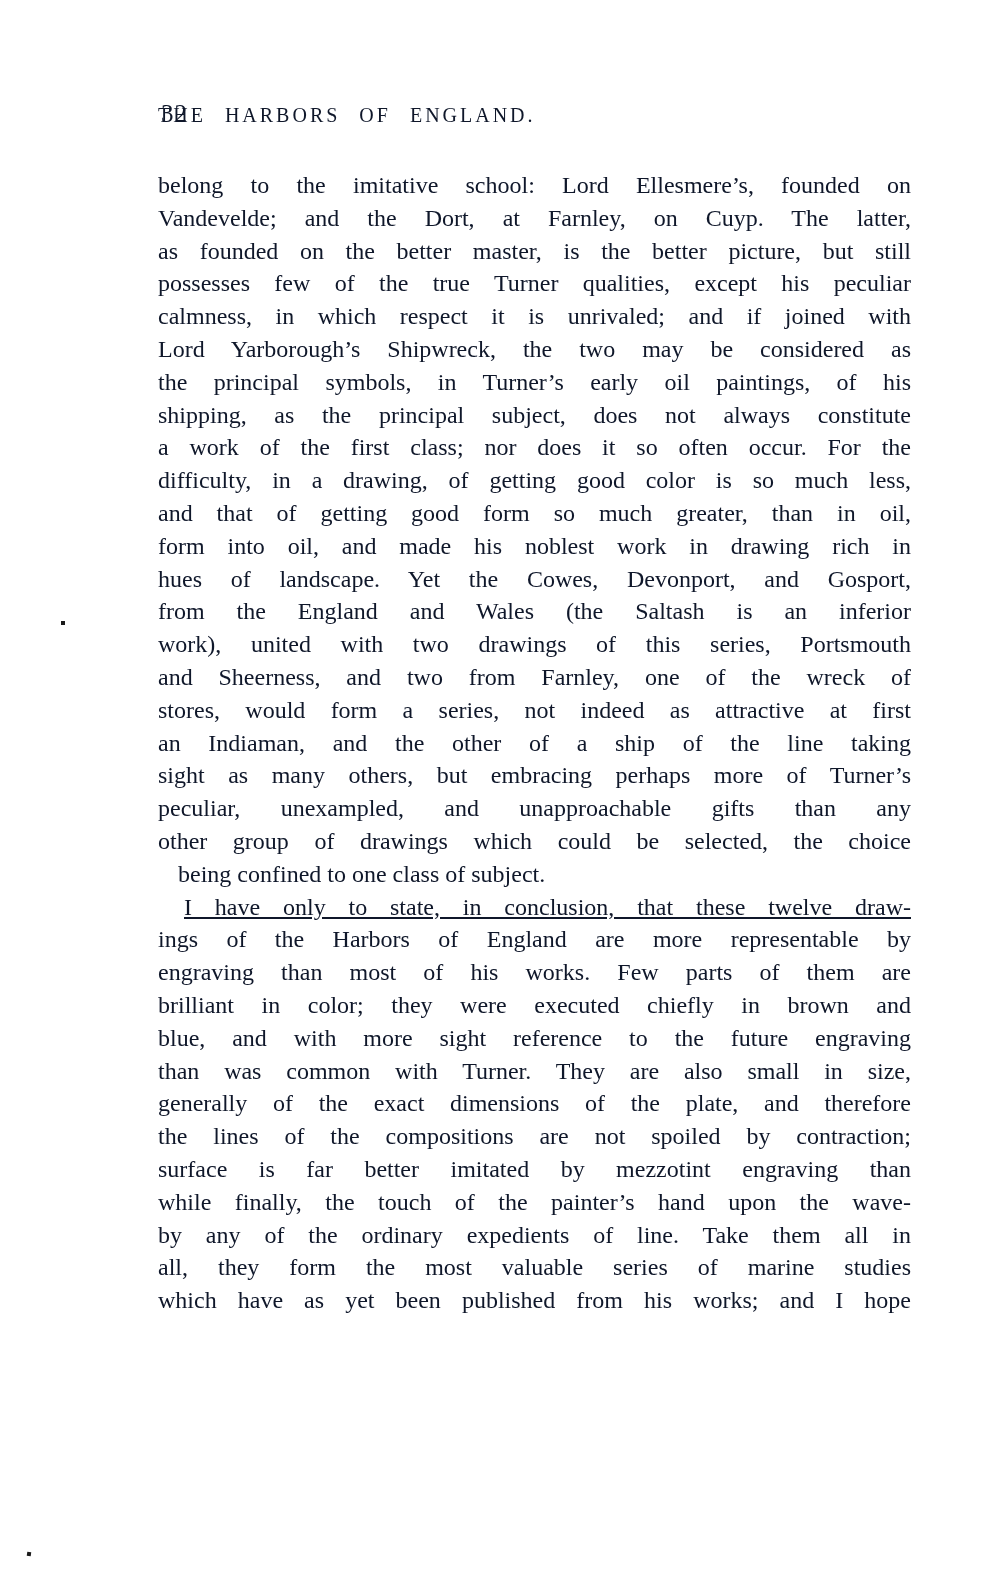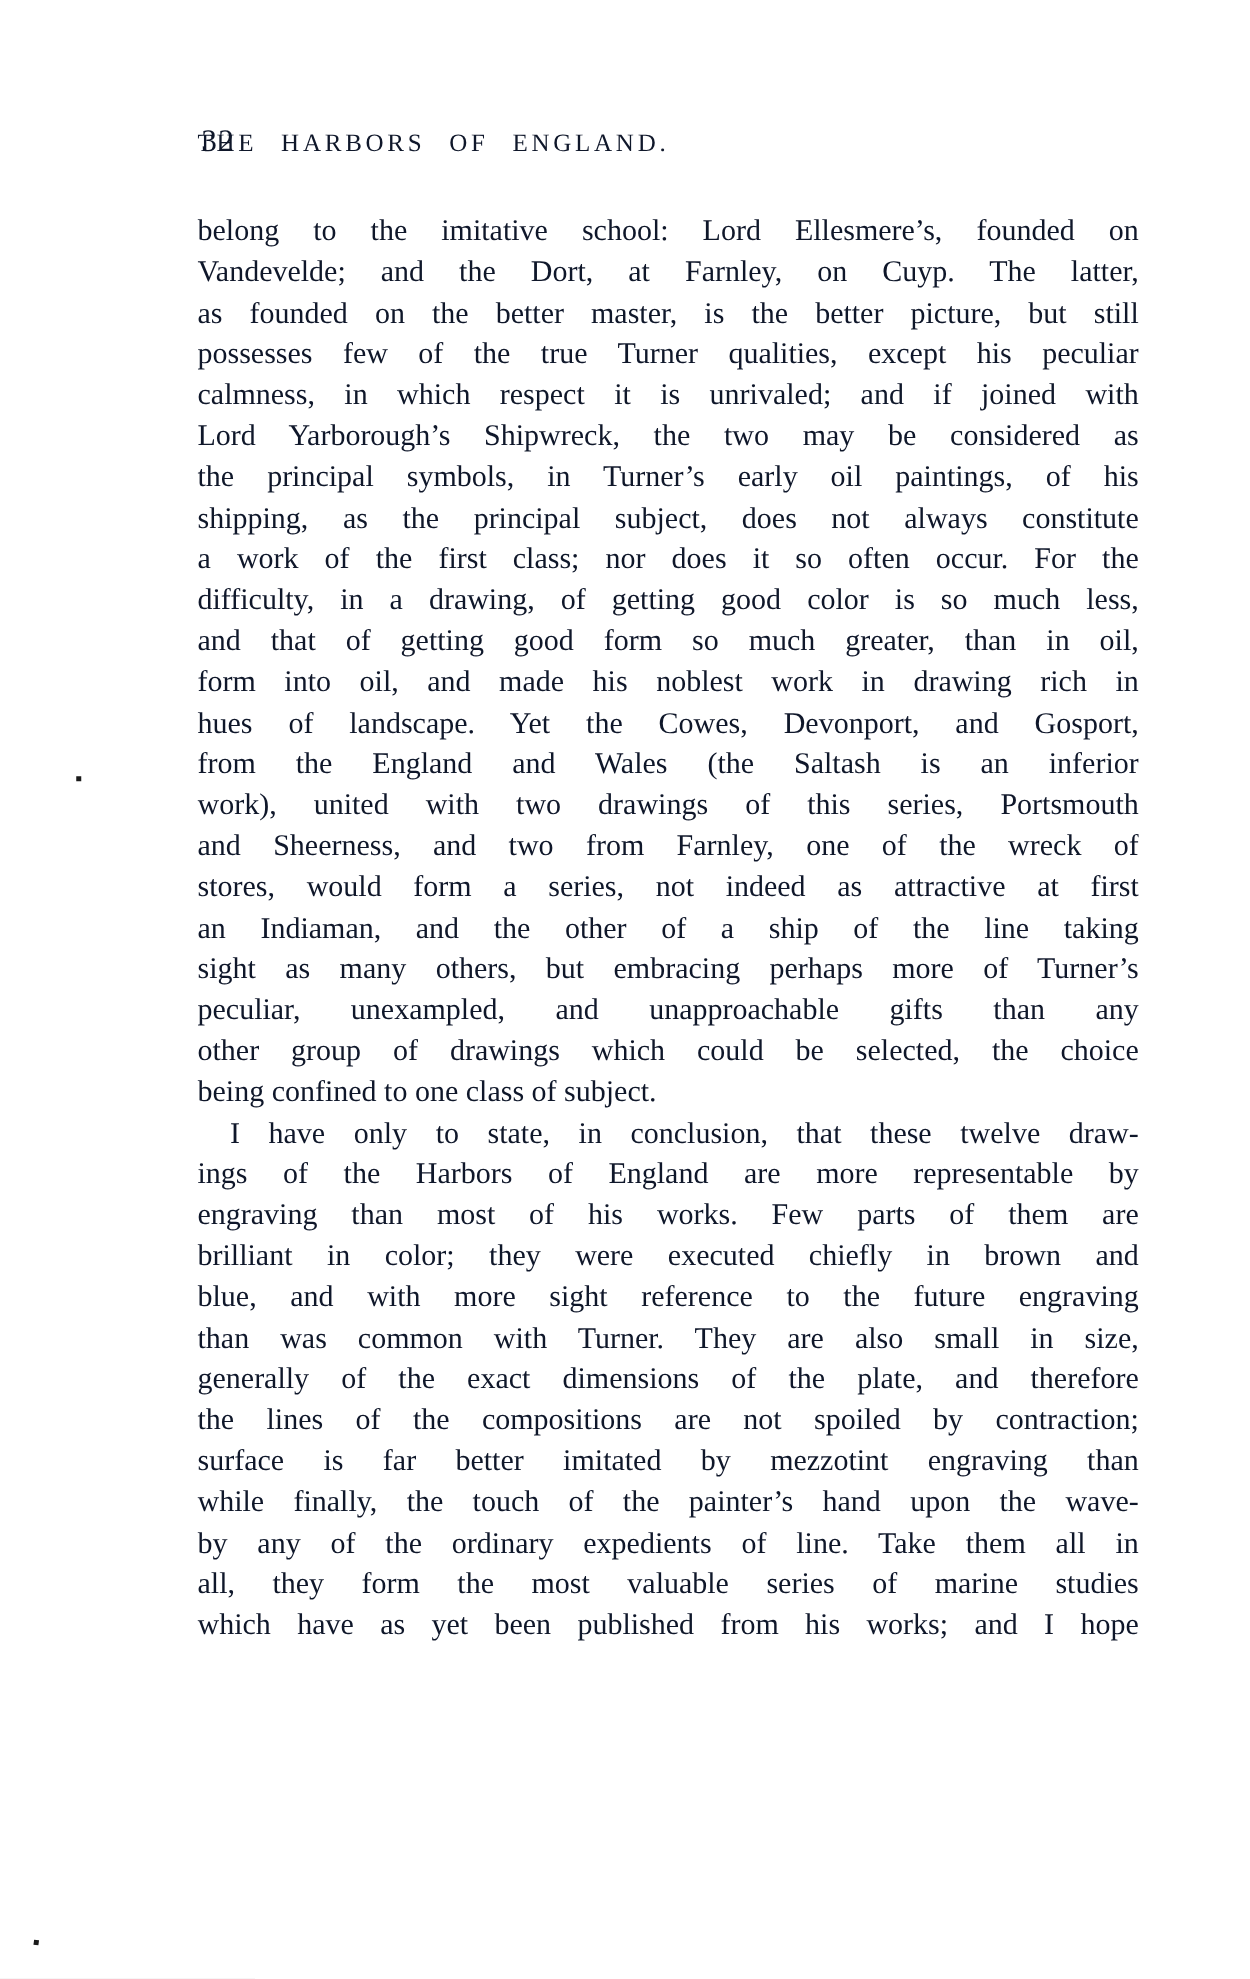--- a/index.html
+++ b/index.html
@@ -44,22 +44,22 @@
   .para { margin: 0; padding: 0; }
   .line {
     font-size: 24px;
     line-height: 32.8px;
     height: 32.8px;
     text-align: justify;
     text-align-last: justify;
     overflow: hidden;
     white-space: normal;
   }
-  .line.indent { text-indent: 26px; }
-  .line.no-just { text-align-last: left; }
+  .line.indent { text-indent: 26px; text-decoration: underline; }
+  .line.no-just { text-align-last: left; margin-left: 20px; }
   .speck {
     position: absolute;
     background: #1a1a1a;
   }
   .speck-1 { left: 61px; top: 621px; width: 4px; height: 4px; }
   .speck-2 { left: 27px; top: 1552px; width: 4px; height: 4px; transform: rotate(8deg); }
 </style>
 </head>
 <body>
 

